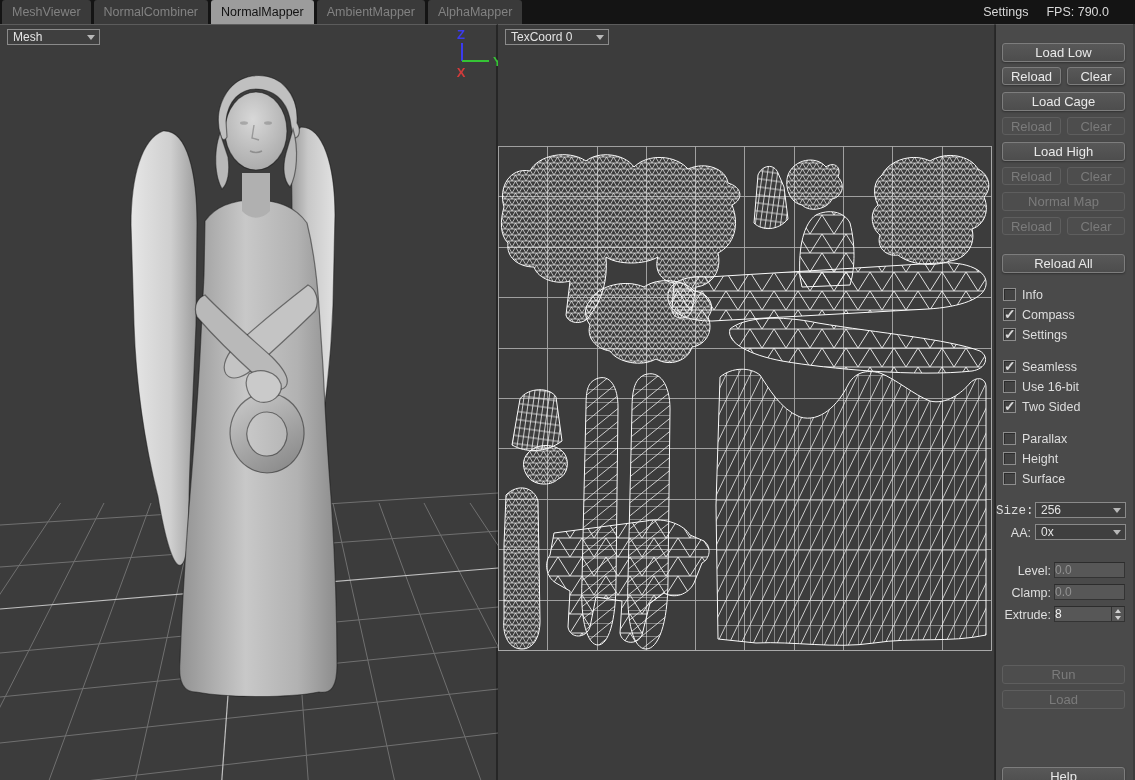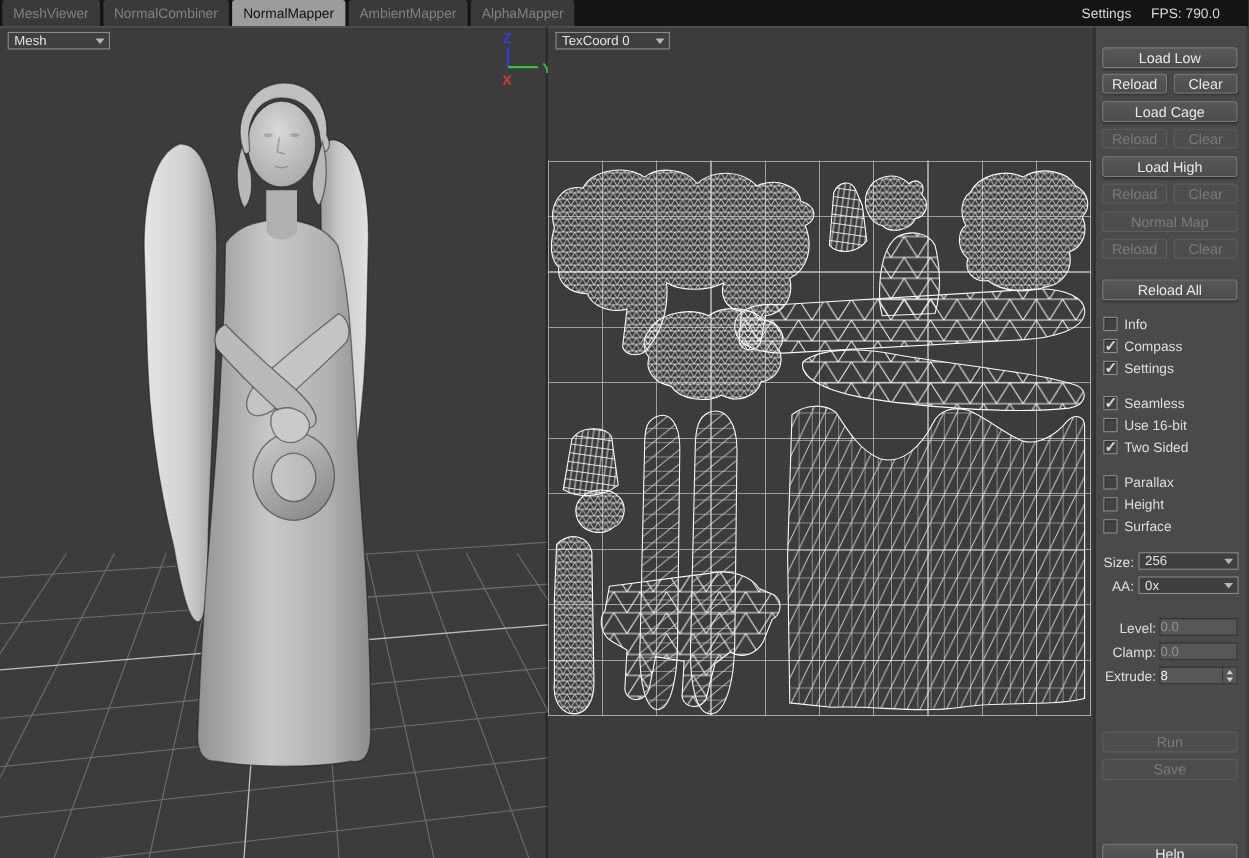--- a/index.html
+++ b/index.html
@@ -260,21 +260,21 @@
     </div>
     <div class="cbrow" style="top:426px">
       <span class="cb"></span>
       <span class="cblabel">Height</span>
     </div>
     <div class="cbrow" style="top:446px">
       <span class="cb"></span>
       <span class="cblabel">Surface</span>
     </div>
 
-    <div class="flabel" style="top:479px; left:0; width:35px;">Size:</div>
+    <div class="flabel" style="top:479px; left:0; width:35px;font-family:Liberation Mono, monospace;">Size:</div>
     <div class="dd" style="left:39px; top:477px; width:91px;">
       <span>256</span>
       <span class="dd-arrow"></span>
     </div>
     <div class="flabel" style="top:501px; left:0; width:35px;">AA:</div>
     <div class="dd" style="left:39px; top:499px; width:91px;">
       <span>0x</span>
       <span class="dd-arrow"></span>
     </div>
 
@@ -285,16 +285,16 @@
     <div class="flabel" style="top:583px; left:0; width:55px;">Extrude:</div>
     <div class="spinwrap" style="left:58px; top:581px;">
       <input class="tinput" value="8" style="">
       <span class="spin">
         <span class="up"></span>
         <span class="dn"></span>
       </span>
     </div>
 
     <div class="btn w-full disabled" style="top:628px">Run</div>
-    <div class="btn w-full disabled" style="top:653px">Save</div>
+    <div class="btn w-full disabled" style="top:653px">Load</div>
     <div class="btn w-full" style="top:730px">Help</div>
   </div>
 </div>
 
 </body></html>

